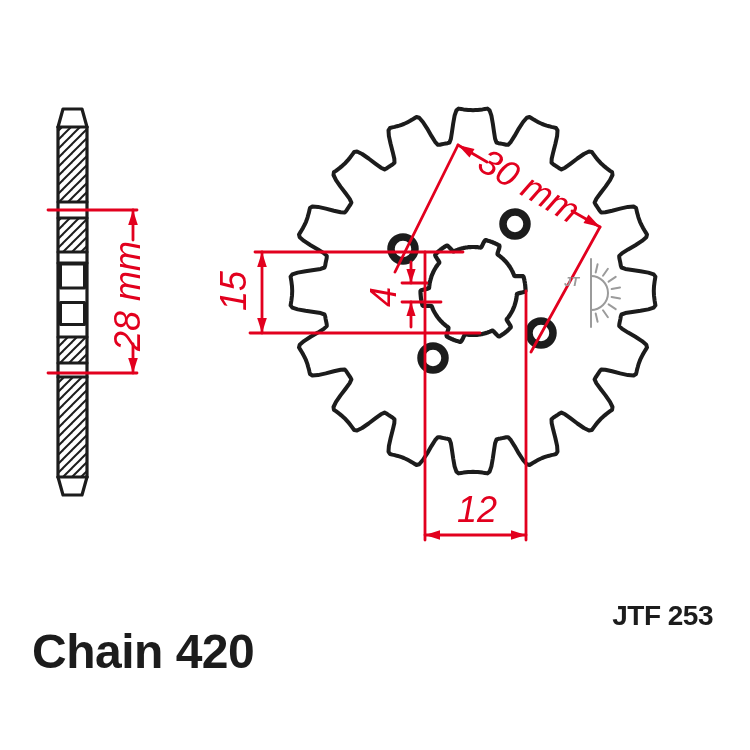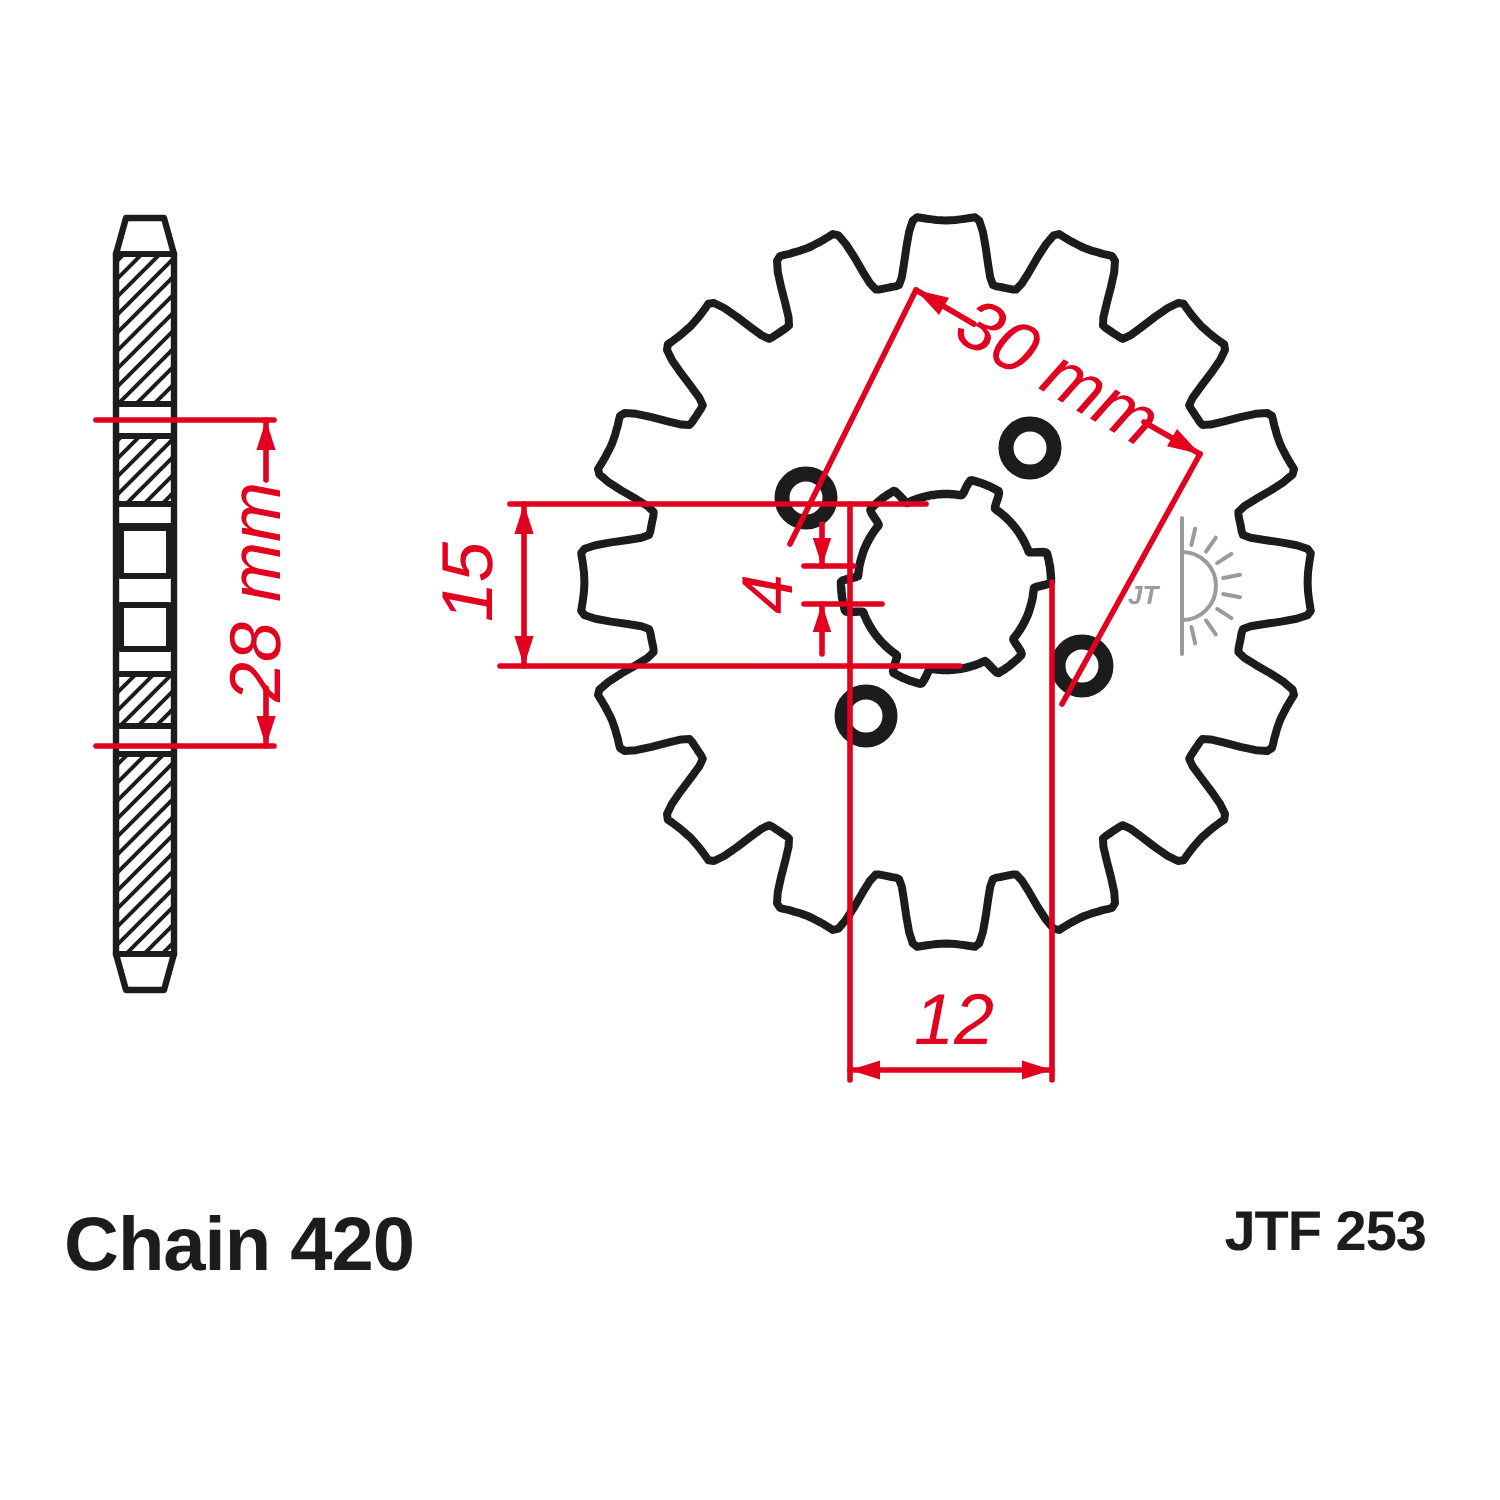--- a/index.html
+++ b/index.html
@@ -16,24 +16,24 @@
   .blk{stroke:var(--black);fill:none;stroke-linejoin:round;stroke-linecap:round;}
   .redln{stroke:var(--red);fill:none;stroke-width:2.8;stroke-linecap:round;}
   .redfill{fill:var(--red);stroke:none;}
   .grayln{stroke:var(--gray);fill:none;stroke-width:2;stroke-linecap:round;}
   .txt{position:absolute;white-space:nowrap;}
   .dim{color:var(--red);font:italic 36px "Liberation Sans",sans-serif;
        transform:translate(-50%,-50%);}
   .dim.rot{transform:translate(-50%,-50%) rotate(-90deg);}
   .dim.rot30{transform:translate(-50%,-50%) rotate(30.3deg);}
   .caption{color:var(--black);font-weight:bold;letter-spacing:-0.5px;}
-  #chain-label{left:32px;top:602px;font-size:38px;}
+  #chain-label{left:32px;top:624px;font-size:48px;}
   #part-number{right:37px;top:600px;font-size:28px;text-align:right;}
   #jt-logo-text{color:var(--gray);font:bold italic 13px "Liberation Sans",sans-serif;
-       left:564px;top:290px;}
+       left:564px;top:274px;}
 </style>
 </head>
 <body>
 
 <div id="stage">
 
 <svg width="750" height="750" viewBox="0 0 750 750">
   <defs>
     <pattern id="hatch" width="9" height="9" patternUnits="userSpaceOnUse">
       <path d="M0,9 L9,0" stroke="#1c1c1c" stroke-width="2"></path>

